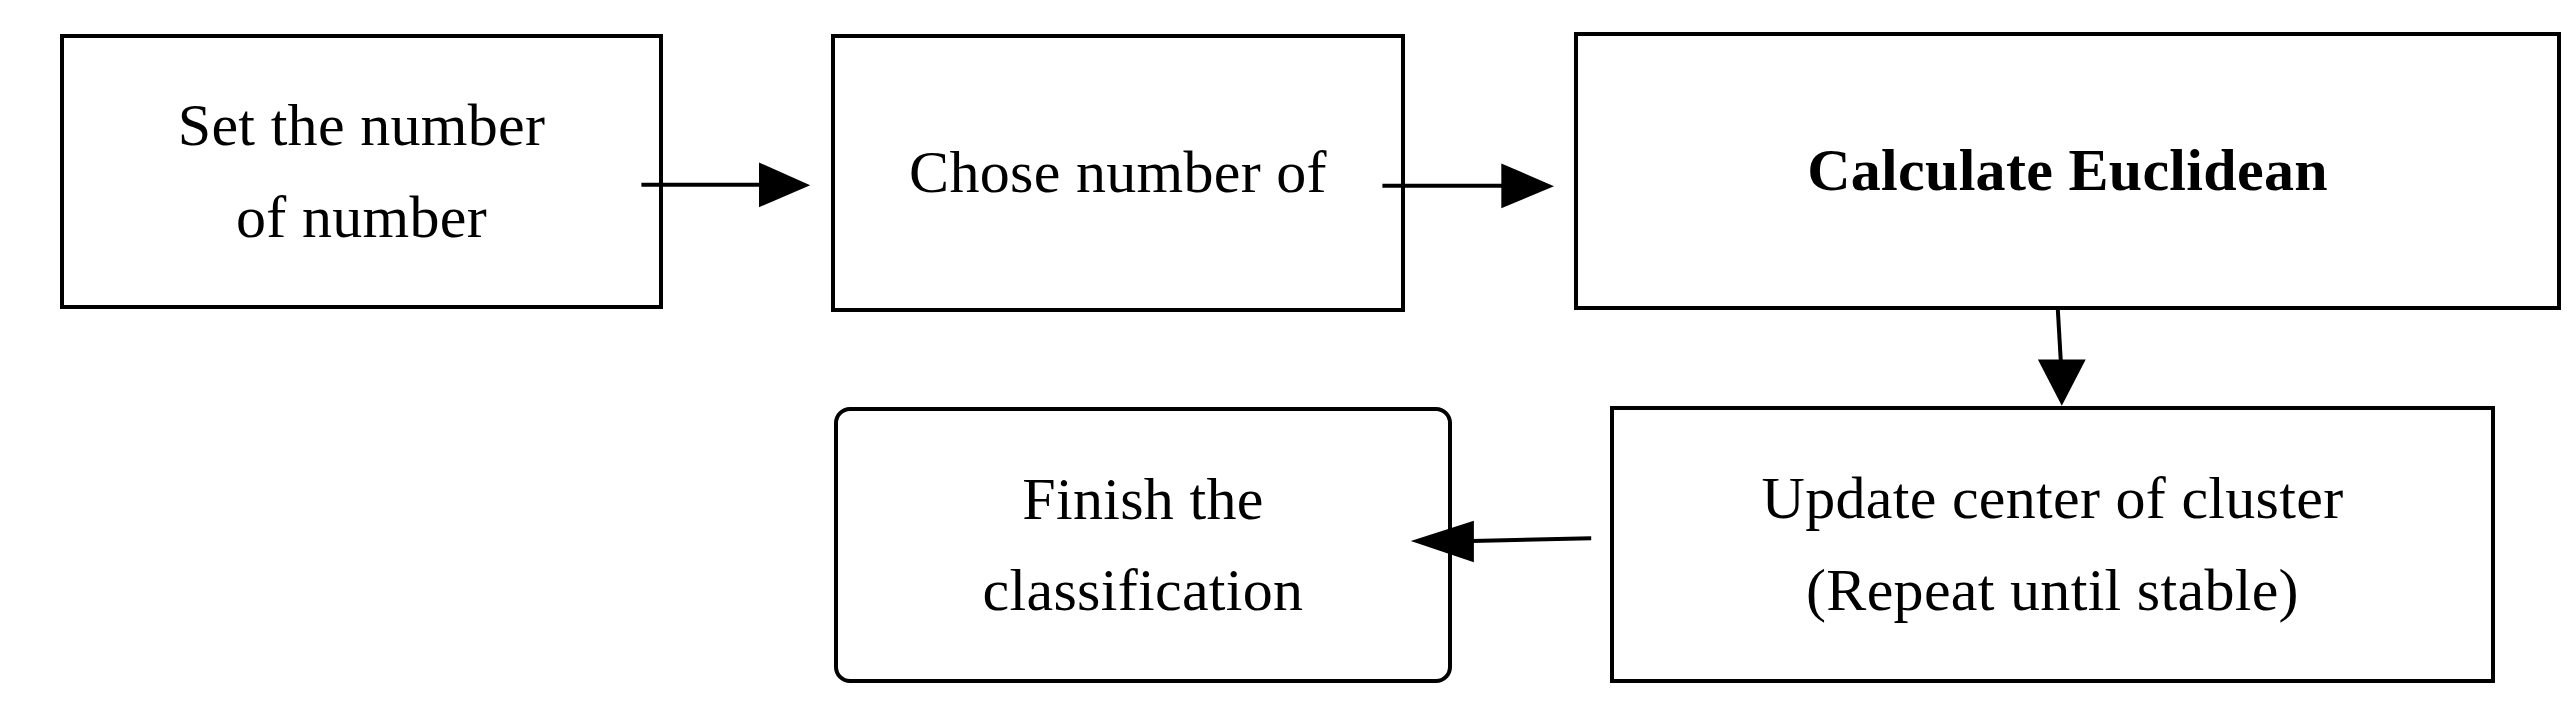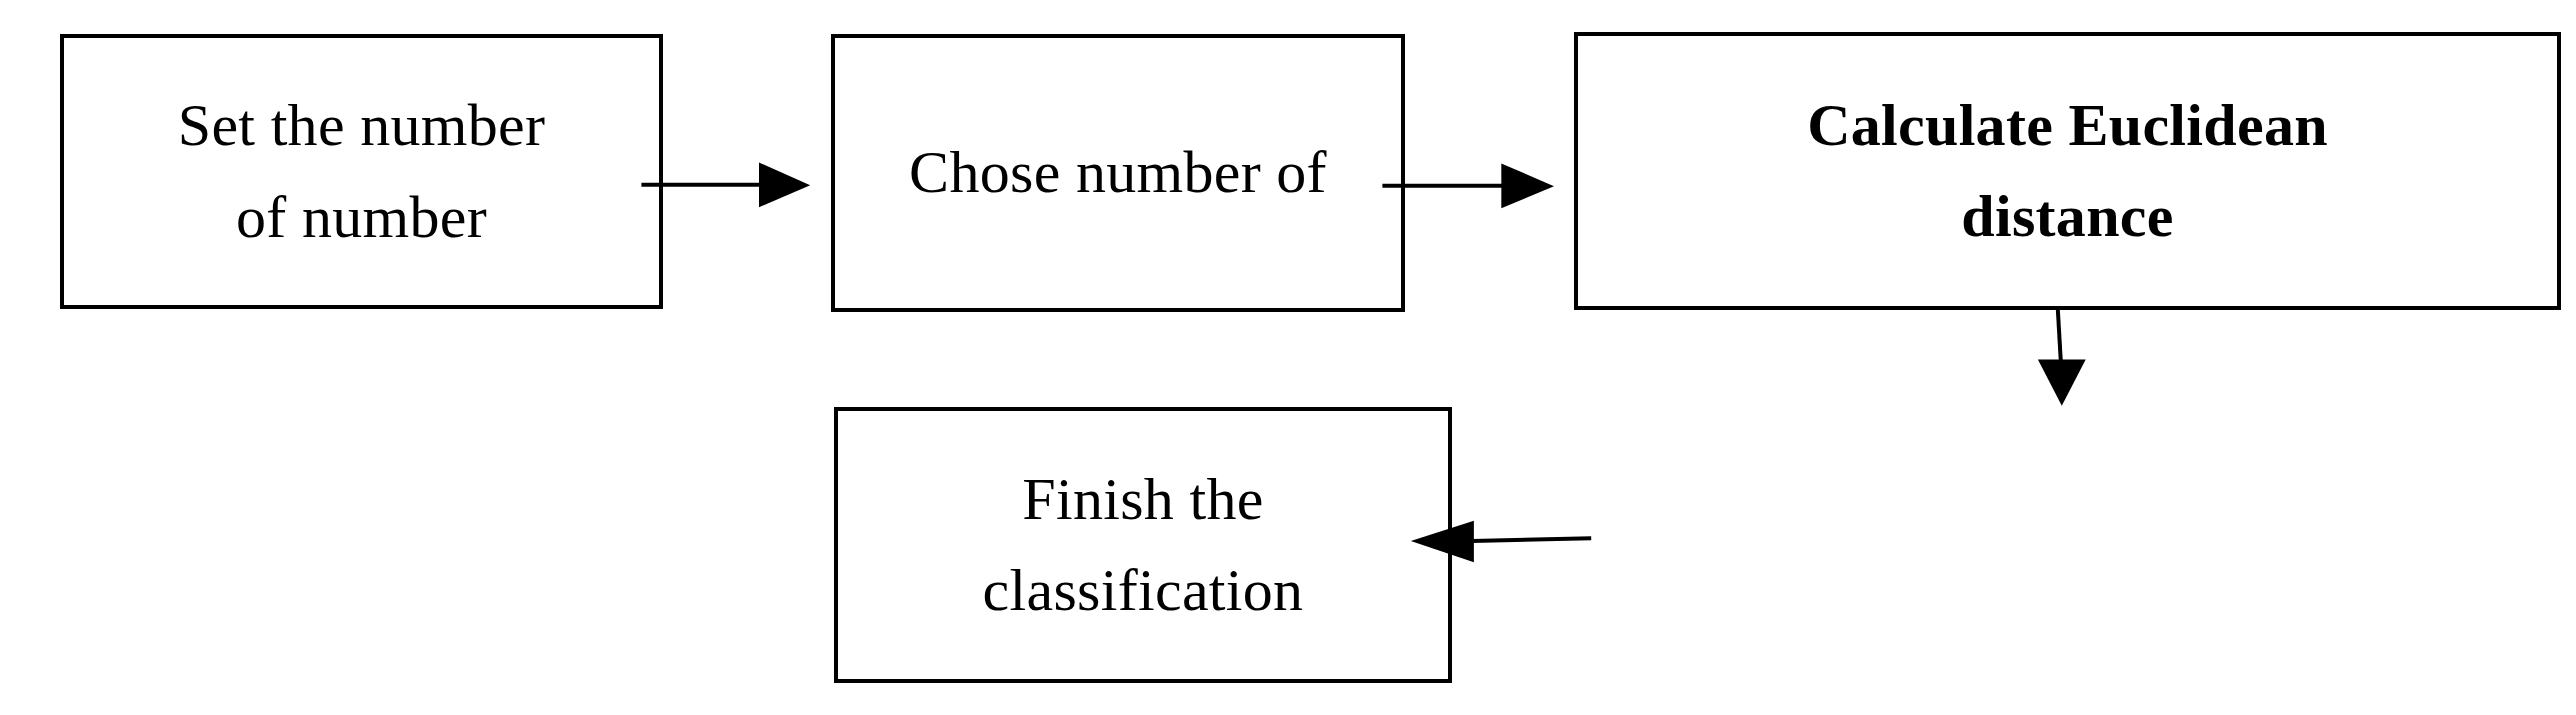--- a/index.html
+++ b/index.html
@@ -56,28 +56,31 @@
     <span class="line">Set the number</span>
     <span class="line">of number</span>
   </div>
 
   <div class="node" style="left:809px; top:34px; width:574px; height:278px;">
     <span class="line">Chose number of</span>
   </div>
 
   <div class="node" style="left:1552px; top:32px; width:987px; height:278px;font-weight:bold;">
     <span class="line">Calculate Euclidean</span>
-    <span class="line">distance</span>
   </div>
 
-  <div class="node" style="left:812px; top:407px; width:618px; height:276px;">
+  <div class="node" style="left:812px; top:407px; width:618px; height:276px;border-radius:16px;">
     <span class="line">Finish the</span>
     <span class="line">classification</span>
   </div>
 
+  <div class="node" style="left:1588px; top:406px; width:885px; height:277px;">
+    <span class="line">Update center of cluster</span>
+    <span class="line">(Repeat until stable)</span>
+  </div>
 
   <div class="edge" style="left:639px; top:156px; width:180px; height:60px;">
     <svg width="180" height="60" viewBox="0 0 225 75" xmlns="http://www.w3.org/2000/svg">
       <line x1="3" y1="36" x2="180" y2="36" stroke="#000" stroke-width="5"></line>
       <polygon points="150,8 214,36.5 150,64" fill="#000"></polygon>
     </svg>
   </div>
 
   <div class="edge" style="left:1380px; top:157px; width:182px; height:60px;">
     <svg width="182" height="60" viewBox="0 0 228 75" xmlns="http://www.w3.org/2000/svg">

